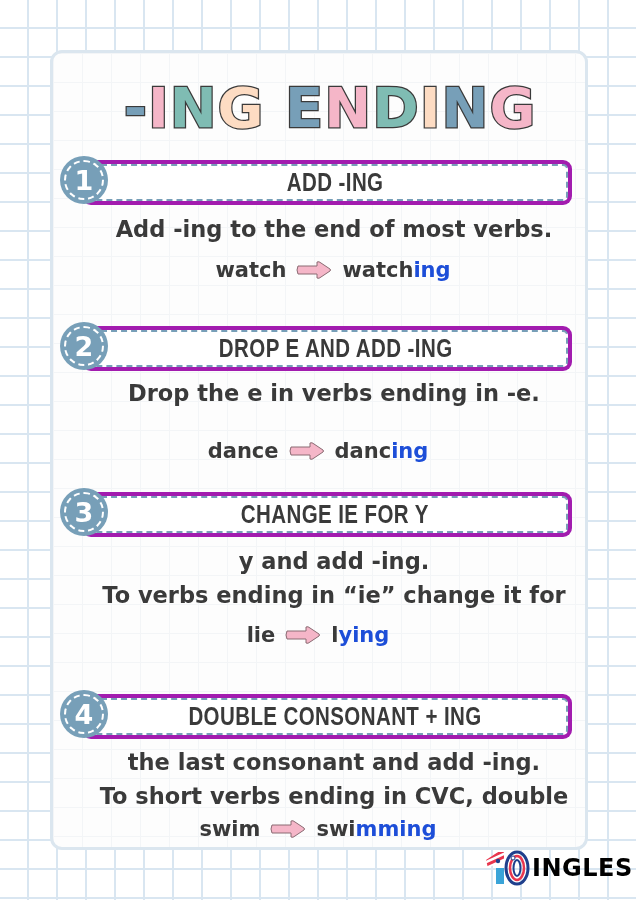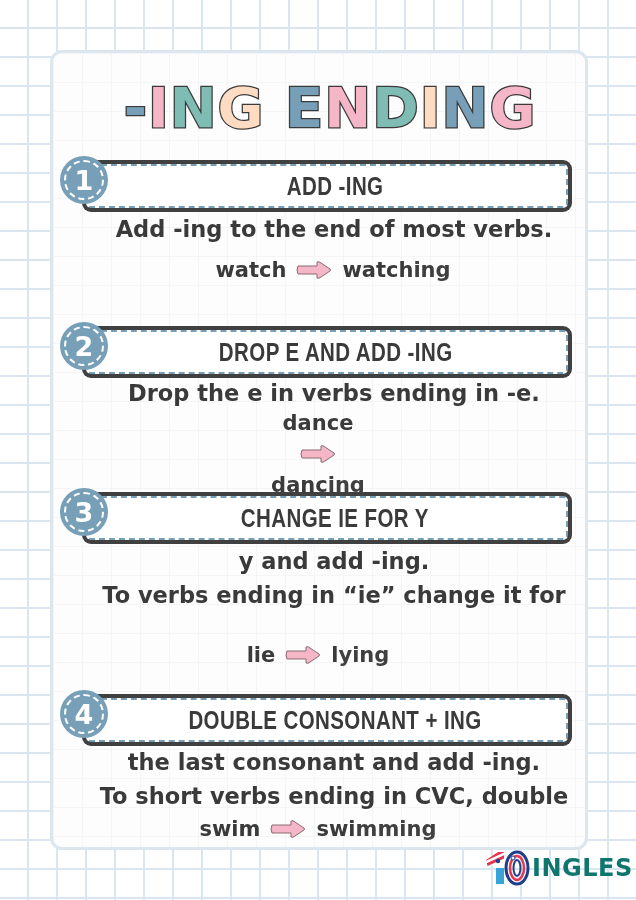--- a/index.html
+++ b/index.html
@@ -26,22 +26,22 @@
     position: absolute; left: 12px; width: 636px; top: 72px; text-align: center;
     font-family: "DejaVu Sans", sans-serif; font-weight: bold;
     font-size: 56px; letter-spacing: 1px; line-height: 72px;
   }
   .title span {
     -webkit-text-stroke: 2.5px #3a3a3a;
     paint-order: stroke fill;
   }
   .section { position: absolute; left: 60px; width: 516px; }
   .banner {
-    position: absolute; left: 22px; top: 4px; width: 490px; height: 52px;
-    background: #404040; border-radius: 9px;
+    position: absolute; left: 22px; top: 4px; width: 490px; height: 45px;
+    background: #a21caf; border-radius: 9px;
   }
   .banner-inner {
     position: absolute; left: 4px; top: 4px; right: 4px; bottom: 4px;
     background: #ffffff; border: 2px dashed #779fb8; border-radius: 5px;
     box-sizing: border-box; display: flex; align-items: center; justify-content: center;
   }
   .banner-label {
     font-family: "Liberation Sans", sans-serif; font-weight: bold;
     font-size: 25px; color: #3a3a3a; letter-spacing: 0.5px;
     transform: scaleX(0.82); white-space: nowrap; padding-left: 20px;
@@ -64,29 +64,29 @@
     position: absolute; left: 0; width: 636px; text-align: center;
     font-family: "DejaVu Sans", sans-serif; font-weight: bold;
     font-size: 22.5px; line-height: 34px; color: #3a3a3a; margin-left: 16px;
   }
   .example {
     position: absolute; left: 0; width: 636px; text-align: center;
     font-family: "DejaVu Sans", sans-serif; font-weight: bold;
     font-size: 21px; line-height: 30px; color: #3a3a3a;
     display: flex; align-items: center; justify-content: center; gap: 6px;
   }
-  .accent { color: #404040; }
+  .accent { color: #1d4ed8; }
   .arrow { display: inline-block; width: 38px; height: 20px; margin: 0 3px; }
   .logo {
     position: absolute; left: 484px; top: 850px; height: 36px;
     display: flex; align-items: center;
   }
   .logo-text {
     font-family: "DejaVu Sans", sans-serif; font-weight: bold;
-    font-size: 24px; color: #0f766e; letter-spacing: 0.5px; margin-left: 2px;
+    font-size: 24px; color: #000000; letter-spacing: 0.5px; margin-left: 2px;
   }
 </style>
 </head>
 <body>
 
 <div class="card"></div>
 
 <div class="title" id="title"><span style="color: rgb(119, 159, 184);">-</span><span style="color: rgb(245, 182, 200);">I</span><span style="color: rgb(127, 188, 179);">N</span><span style="color: rgb(253, 220, 195);">G</span><span style="color: rgb(255, 255, 255);">&nbsp;</span><span style="color: rgb(119, 159, 184);">E</span><span style="color: rgb(245, 182, 200);">N</span><span style="color: rgb(127, 188, 179);">D</span><span style="color: rgb(253, 220, 195);">I</span><span style="color: rgb(119, 159, 184);">N</span><span style="color: rgb(245, 182, 200);">G</span></div>
 
 <div class="section" style="top:156px;">
@@ -116,21 +116,21 @@
       <span class="banner-label">DROP E AND ADD -ING</span>
     </div>
   </div>
   <div class="badge">
     <span class="badge-num">2</span>
   </div>
 </div>
 <div class="rule" style="top:376px;">
   <div>Drop the e in verbs ending in -e.</div>
 </div>
-<div class="example" style="top:408px;flex-direction:column;">
+<div class="example" style="top:436px;">
   <span>dance</span>
   <svg class="arrow" viewBox="0 0 38 20">
       <path d="M3 6 Q1 10 3 14 L22 14 L22 18 Q24 19 26 17 L35 11 Q36 10 35 9 L26 3 Q24 1 22 2 L22 6 Z" fill="#f5b6c8" stroke="#8a6a72" stroke-width="1"></path>
     </svg>
   <span><span>danc</span><span class="accent">ing</span></span>
 </div>
 
 <div class="section" style="top:488px;">
   <div class="banner">
     <div class="banner-inner">
@@ -138,21 +138,21 @@
     </div>
   </div>
   <div class="badge">
     <span class="badge-num">3</span>
   </div>
 </div>
 <div class="rule" style="top:544px;">
   <div>y and add -ing.</div>
   <div>To verbs ending in “ie” change it for</div>
 </div>
-<div class="example" style="top:640px;text-align:center;">
+<div class="example" style="top:620px;text-align:center;">
   <span>lie</span>
   <svg class="arrow" viewBox="0 0 38 20">
       <path d="M3 6 Q1 10 3 14 L22 14 L22 18 Q24 19 26 17 L35 11 Q36 10 35 9 L26 3 Q24 1 22 2 L22 6 Z" fill="#f5b6c8" stroke="#8a6a72" stroke-width="1"></path>
     </svg>
   <span><span>l</span><span class="accent">ying</span></span>
 </div>
 
 <div class="section" style="top:690px;">
   <div class="banner">
     <div class="banner-inner">

